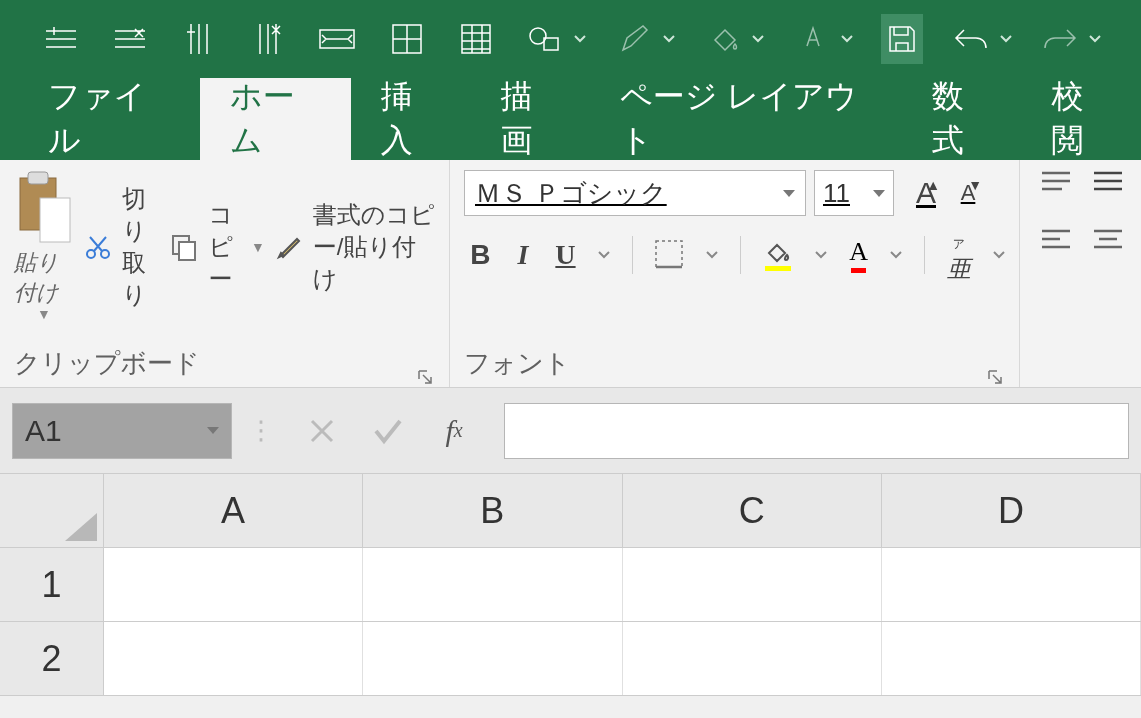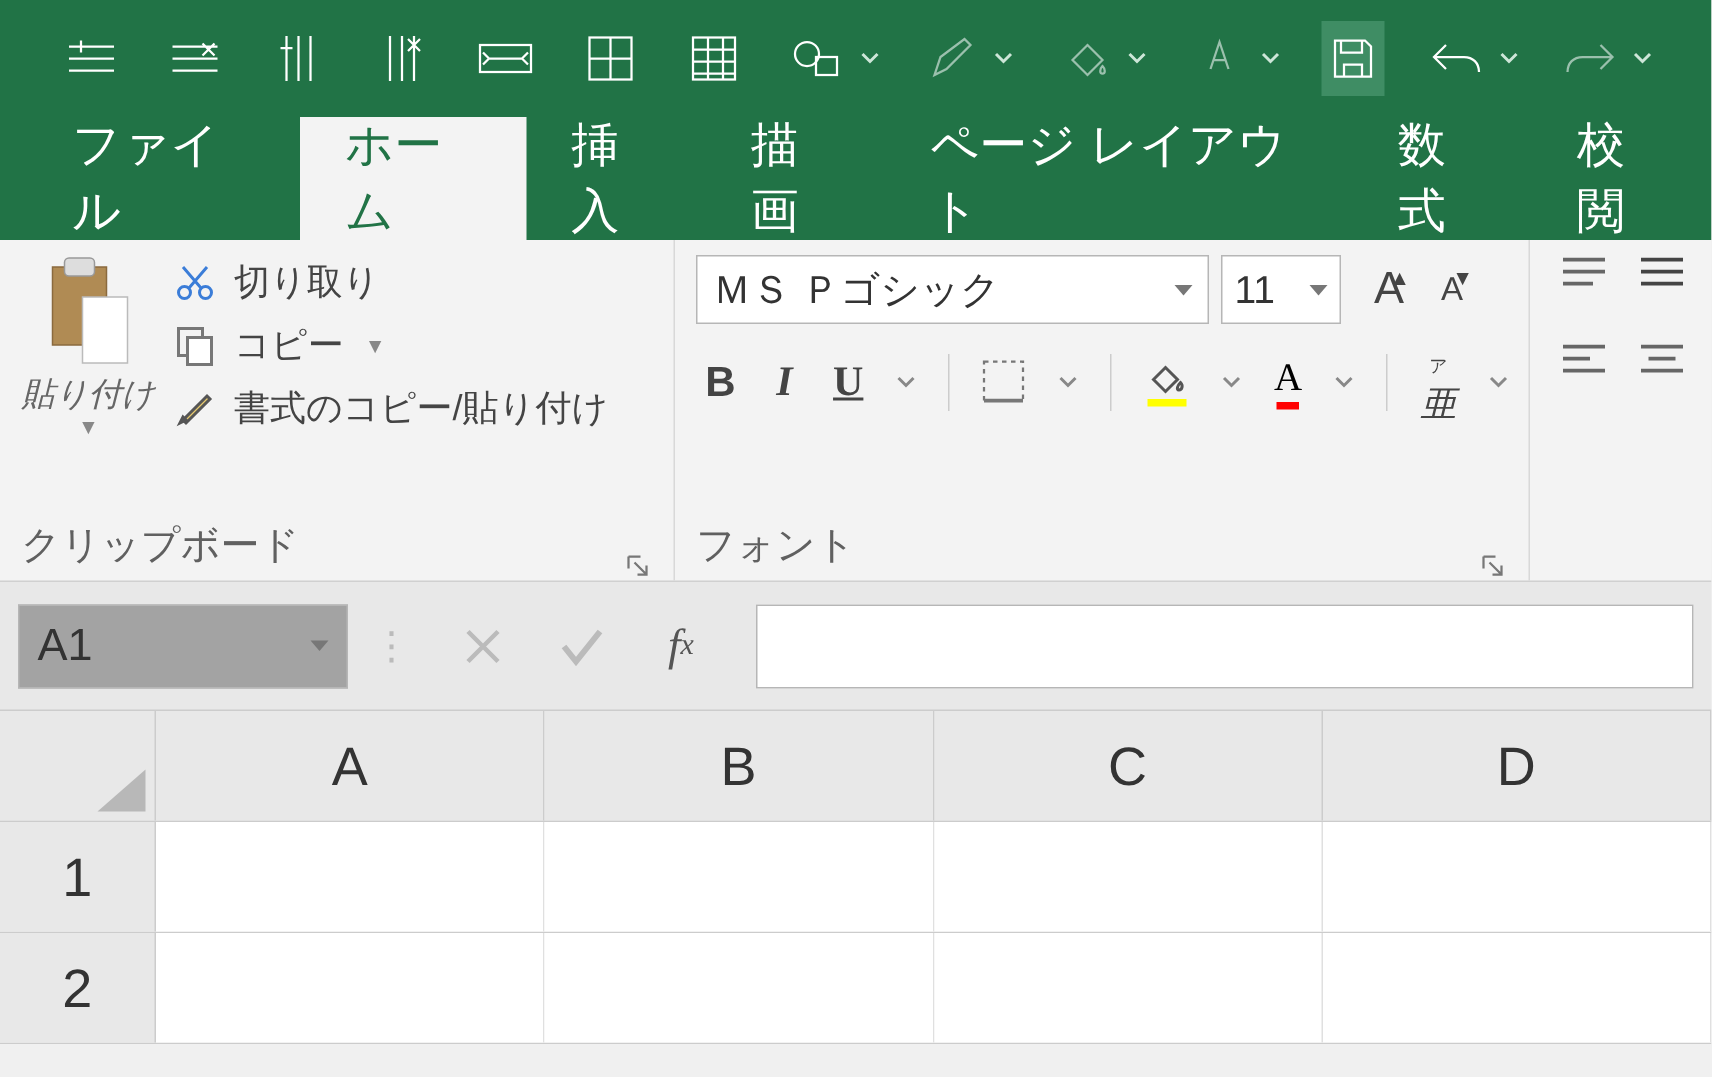--- a/index.html
+++ b/index.html
@@ -86,28 +86,28 @@
   }
   .group-launcher svg{stroke:#777;fill:none;stroke-width:1.5;}
 
   
   .clip-group { width: 450px; }
   .clip-body { display:flex; gap:10px;}
   .paste-col { display:flex; flex-direction:column; align-items:center; width:90px;}
   .paste-icon { width:60px; height:76px; position:relative;}
   .paste-label { font-size:22px; color:#666; margin-top:2px;font-style:italic;}
   .paste-drop { font-size:14px; color:#888; margin-top:-2px;}
-  .clip-rows { display:flex; flex-direction:column; gap:10px; padding-top:2px;}
+  .clip-rows { display:flex; flex-direction:row; gap:10px; padding-top:2px;}
   .clip-row { display:flex; align-items:center; gap:10px; font-size:24px; color:#444;}
   .clip-row .ico { width:32px; height:32px; display:flex; align-items:center; justify-content:center;}
   .clip-row .drop {font-size:14px;color:#888;margin-left:4px;}
 
   
   .font-group { width: 570px; }
-  .font-top { display:flex; gap:8px; align-items:center;}
+  .font-top { display:flex; gap:8px; align-items:center;text-decoration:underline;}
   .font-name {
     width:342px; height:46px; border:1px solid #b6b6b6;
     display:flex; align-items:center; justify-content:space-between;
     padding:0 10px; font-size:26px; color:#333; background:#fff;
   }
   .font-size {
     width:80px; height:46px; border:1px solid #b6b6b6;
     display:flex; align-items:center; justify-content:space-between;
     padding:0 8px; font-size:26px; color:#333; background:#fff;
   }

